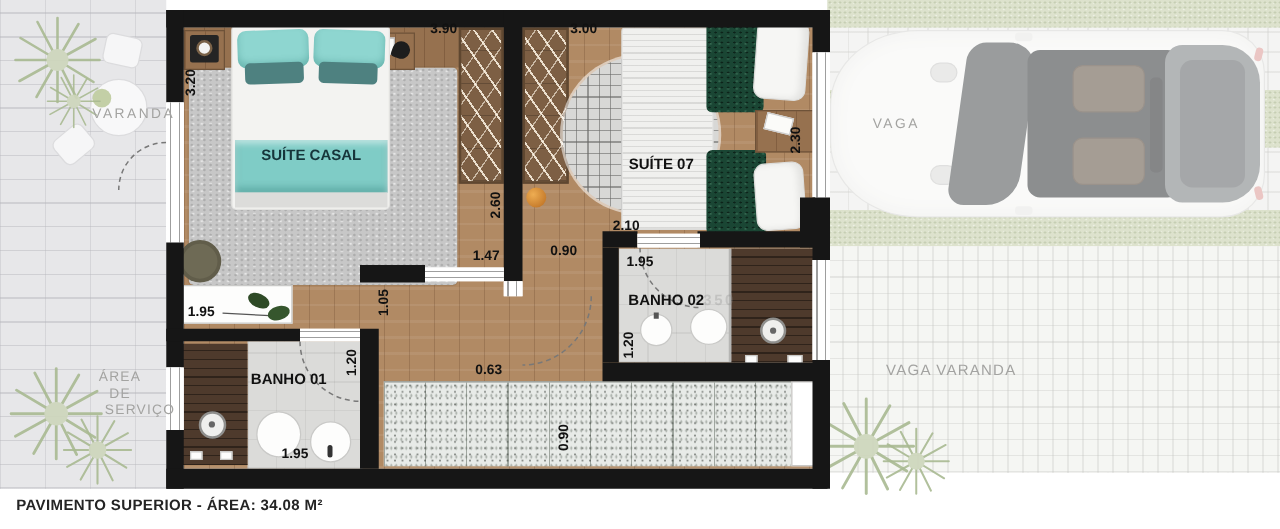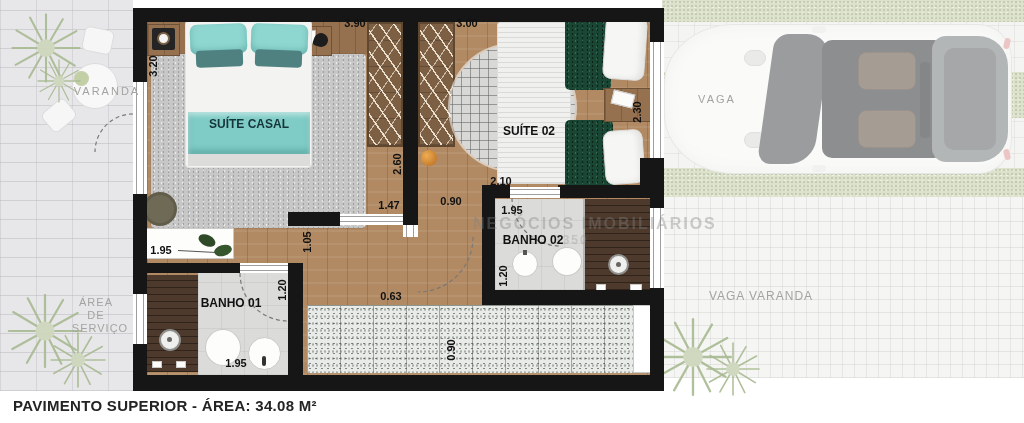--- a/index.html
+++ b/index.html
@@ -230,21 +230,20 @@
   <div class="wall" style="left:288px;top:263px;width:15px;height:112px;"></div>
   <div class="wall" style="left:288px;top:212px;width:52px;height:14px;"></div>
   <div class="fh" style="left:340px;top:214px;width:63px;height:11px;"></div>
   <div class="wall" style="left:558px;top:185px;width:94px;height:13px;"></div>
   <div class="wall" style="left:640px;top:158px;width:12px;height:40px;"></div>
   <div class="wall" style="left:482px;top:185px;width:28px;height:13px;"></div>
   <div class="fh" style="left:510px;top:187px;width:50px;height:11px;"></div>
   <div class="wall" style="left:482px;top:198px;width:13px;height:92px;"></div>
   <div class="wall" style="left:482px;top:290px;width:170px;height:15px;"></div>
 
-  <div class="wm" style="left:473px;top:215px;width:220px;font-size:16px;">NEGÓCIOS IMOBILIÁRIOS</div>
   <div class="wm" style="left:500px;top:233px;width:120px;font-size:12px;color:rgba(140,140,140,.3);">33 3350</div>
 
   <div class="dim" style="left:335px;top:16px;">3.90</div>
   <div class="dim v" style="left:133px;top:59px;">3.20</div>
   <div class="dim" style="left:447px;top:16px;">3.00</div>
   <div class="dim v" style="left:617px;top:105px;">2.30</div>
   <div class="dim v" style="left:377px;top:157px;">2.60</div>
   <div class="dim" style="left:369px;top:198px;">1.47</div>
   <div class="dim" style="left:431px;top:194px;">0.90</div>
   <div class="dim" style="left:481px;top:174px;">2.10</div>
@@ -253,23 +252,23 @@
   <div class="dim" style="left:141px;top:243px;">1.95</div>
   <div class="dim v" style="left:287px;top:235px;">1.05</div>
   <div class="dim" style="left:371px;top:289px;">0.63</div>
   <div class="dim v" style="left:262px;top:283px;">1.20</div>
   <div class="dim" style="left:216px;top:356px;">1.95</div>
   <div class="dim v" style="left:431px;top:343px;">0.90</div>
 
   <div class="out-lbl" style="left:67px;top:85px;width:80px;">VARANDA</div>
   <div class="out-lbl" style="left:56px;top:296px;width:80px;letter-spacing:1px;">ÁREA</div>
   <div class="out-lbl" style="left:56px;top:309px;width:80px;letter-spacing:1px;">DE</div>
-  <div class="out-lbl" style="left:60px;top:322px;width:80px;letter-spacing:1px;">SERVIÇO</div>
+  <div class="out-lbl" style="left:72px;top:322px;width:80px;letter-spacing:1px;">SERVIÇO</div>
   <div class="room-lbl" style="left:188px;top:117px;width:122px;">SUÍTE CASAL</div>
-  <div class="room-lbl dark" style="left:489px;top:124px;width:80px;">SUÍTE 02</div>
+  <div class="room-lbl dark" style="left:489px;top:124px;width:80px;">SUÍTE 07</div>
   <div class="room-lbl dark" style="left:191px;top:296px;width:80px;">BANHO 01</div>
   <div class="room-lbl dark" style="left:493px;top:233px;width:80px;">BANHO 02</div>
   <div class="out-lbl" style="left:677px;top:93px;width:80px;">VAGA</div>
   <div class="out-lbl" style="left:700px;top:289px;width:122px;letter-spacing:1px;font-size:12px;">VAGA VARANDA</div>
 
-  <div class="footer-txt" style="left:13px;top:397px;font-size:15px;letter-spacing:.3px;">PAVIMENTO SUPERIOR - ÁREA: 34.08 M²</div>
+  <div class="footer-txt" style="left:13px;top:397px;font-size:12px;letter-spacing:.3px;">PAVIMENTO SUPERIOR - ÁREA: 34.08 M²</div>
 
 </div>
 
 </body></html>

